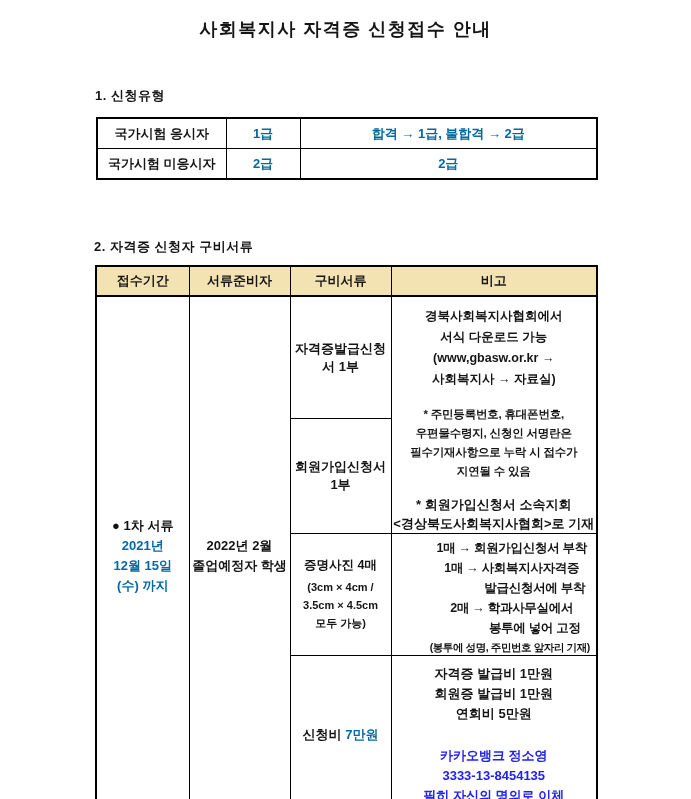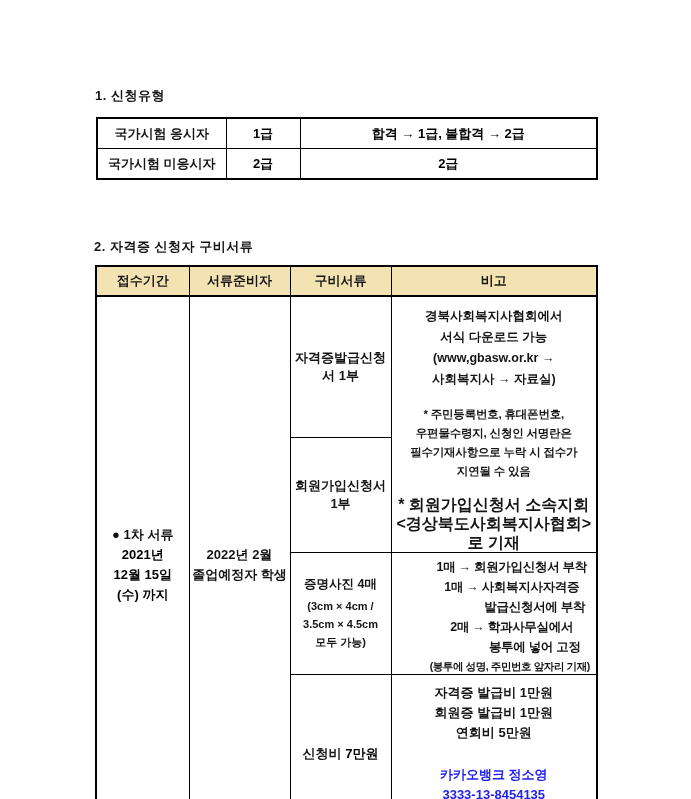--- a/index.html
+++ b/index.html
@@ -23,56 +23,57 @@
   th, td { border:1px solid #000; padding:0; overflow:hidden; }
   th {
     background:#f4e3b2; font-size:13px; font-weight:700;
     border-bottom:2px solid #000; text-align:center;
   }
 
   
   .t1 { position:absolute; left:96px; top:117px; width:500px; }
   .t1 th { height:23px; }
   .t1 td { height:29px; text-align:center; font-size:13px; font-weight:600; }
-  .red { color:#000000; }
+  .red { color:#0369a1; }
   .blue { color:#2121f0; }
 
   
   .t2 { position:absolute; left:95px; top:265px; width:501px; }
   .t2 th { height:28px; }
   .t2 td { vertical-align:middle; text-align:center; font-size:13px; font-weight:600; }
 
   .cell-period { line-height:20px; }
   .cell-period .bullet-line { margin-bottom:0; color:#111; }
   .cell-preparer { line-height:20px; }
 
   .cell-doc { font-size:12.5px; }
   .cell-photo .photo-title { font-size:12.5px; margin-bottom:4px; }
   .cell-photo .photo-detail { font-size:11px; font-weight:600; line-height:18px; }
   .cell-fee { font-size:13px; }
 
   .cell-note-merged { vertical-align:top; }
   .note-download { margin-top:9px; line-height:21px; font-size:12.5px; }
   .note-required { margin-top:15px; line-height:19px; font-size:11.5px; letter-spacing:-0.2px; }
   .note-required .u { text-underline-offset:2px; }
-  .note-membership { margin-top:14px; line-height:19px; font-size:16px; }
+  .note-membership { margin-top:14px; line-height:19px; font-size:13px; }
 
   .cell-photo-notes { text-align:left;padding-left:30px; }
   .photo-usage { padding:4px 2px 0 8px; line-height:20px; font-size:12.5px; letter-spacing:-0.3px; }
   .photo-usage .indent { padding-left:46px; }
   .envelope-note { font-size:10.5px; letter-spacing:-0.4px; line-height:15px; padding-left:2px; margin-top:2px; text-align:center; }
 
   .fee-lines { line-height:20px; font-size:13px; }
   .bank-lines { margin-top:22px; line-height:20px; font-size:13px; font-weight:700; }
 </style>
 </head>
 <body>
 
 <div class="page">
 
+  <div class="title">사회복지사 자격증 신청접수 안내</div>
 
   <div class="sec-heading sec1-heading">1. 신청유형</div>
 
   <table class="t1">
     <colgroup>
         <col style="width:129px">
         <col style="width:74px">
         <col style="width:297px">
       </colgroup>
     <tbody>

